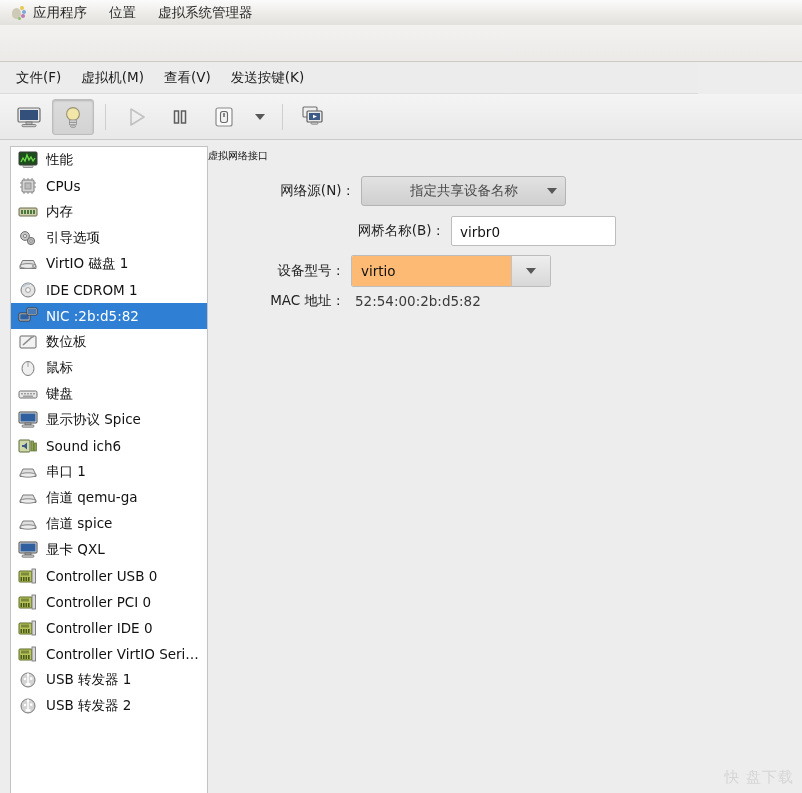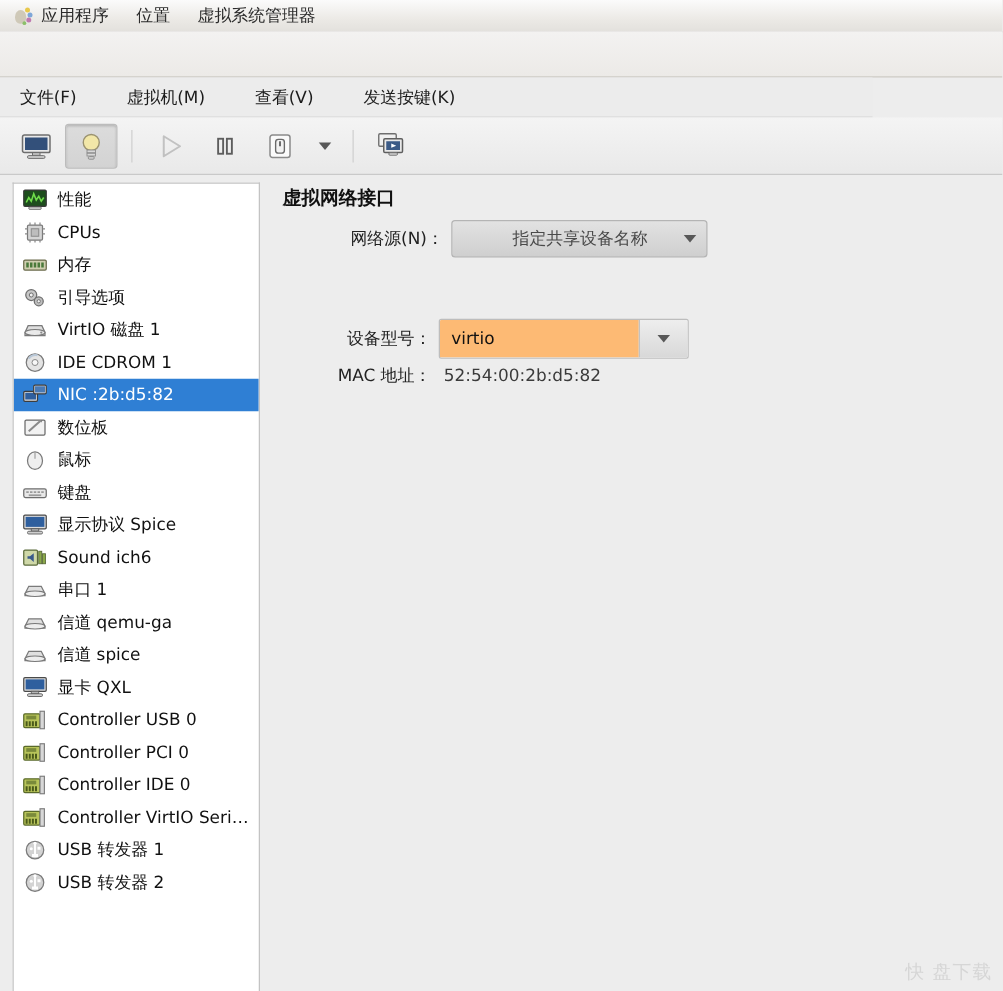--- a/index.html
+++ b/index.html
@@ -38,21 +38,20 @@
     position:absolute;left:0;top:25px;width:802px;height:36px;
     background:linear-gradient(#f3f2f1,#eceae7);
     border-bottom:1px solid #cdcac4;
   }
 
   
   #menubar{
     position:absolute;left:0;top:62px;width:698px;height:31px;
     background:#ececec;display:flex;align-items:center;
     border-bottom:1px solid #dcdcdc;
-    gap:20px;
   }
   .menu-item{
     padding:4px 10px;font-size:13.5px;color:#1c1c1c;white-space:nowrap;cursor:default;
   }
   .menu-item:first-child{margin-left:6px;}
 
   
   #toolbar{
     position:absolute;left:0;top:94px;width:802px;height:46px;
     background:linear-gradient(#f4f4f4,#e9e9e9);
@@ -88,22 +87,22 @@
     width:22px;height:20px;margin-right:7px;flex:0 0 22px;
     display:flex;align-items:center;justify-content:center;
   }
   .hw-label{overflow:hidden;text-overflow:ellipsis;}
 
   
   #detail-pane{
     position:absolute;left:208px;top:140px;width:594px;height:653px;background:#ededed;
   }
   #detail-title{
-    position:absolute;left:18px;top:9px;
-    font-size:15px;font-weight:bold;color:#111;
+    position:absolute;left:0;top:9px;
+    font-size:10px;font-weight:normal;color:#111;
   }
   .frow{position:absolute;display:flex;align-items:center;}
   .flabel{font-size:13.5px;color:#222;text-align:right;white-space:nowrap;padding-left:31px;}
 
   .combo-flat{
     display:flex;align-items:center;justify-content:space-between;
     background:linear-gradient(#e2e2e2,#cfcfcf);
     border:1px solid #b4b4b4;border-radius:3px;
     height:30px;padding:0 8px 0 10px;box-sizing:border-box;
     color:#4a4a4a;font-size:13.5px;
@@ -536,20 +535,24 @@
   <div id="detail-title">虚拟网络接口</div>
 
   <div class="frow" style="left:0;top:36px;">
     <span class="flabel" style="width:116px;">网络源(N)：</span>
     <span class="combo-flat" style="width:205px;margin-left:6px;padding-left:48px;">
       <span>指定共享设备名称</span>
       <span class="caret"></span>
     </span>
   </div>
 
+  <div class="frow" style="left:0;top:76px;">
+    <span class="flabel" style="width:206px;">网桥名称(B)：</span>
+    <span class="textinput" style="width:165px;margin-left:6px;">virbr0</span>
+  </div>
 
   <div class="frow" style="left:0;top:115px;">
     <span class="flabel" style="width:106px;">设备型号：</span>
     <span class="combo-entry" style="width:200px;margin-left:6px;">
       <span class="ce-text">virtio</span>
       <span class="ce-btn">
         <span class="caret"></span>
       </span>
     </span>
   </div>

